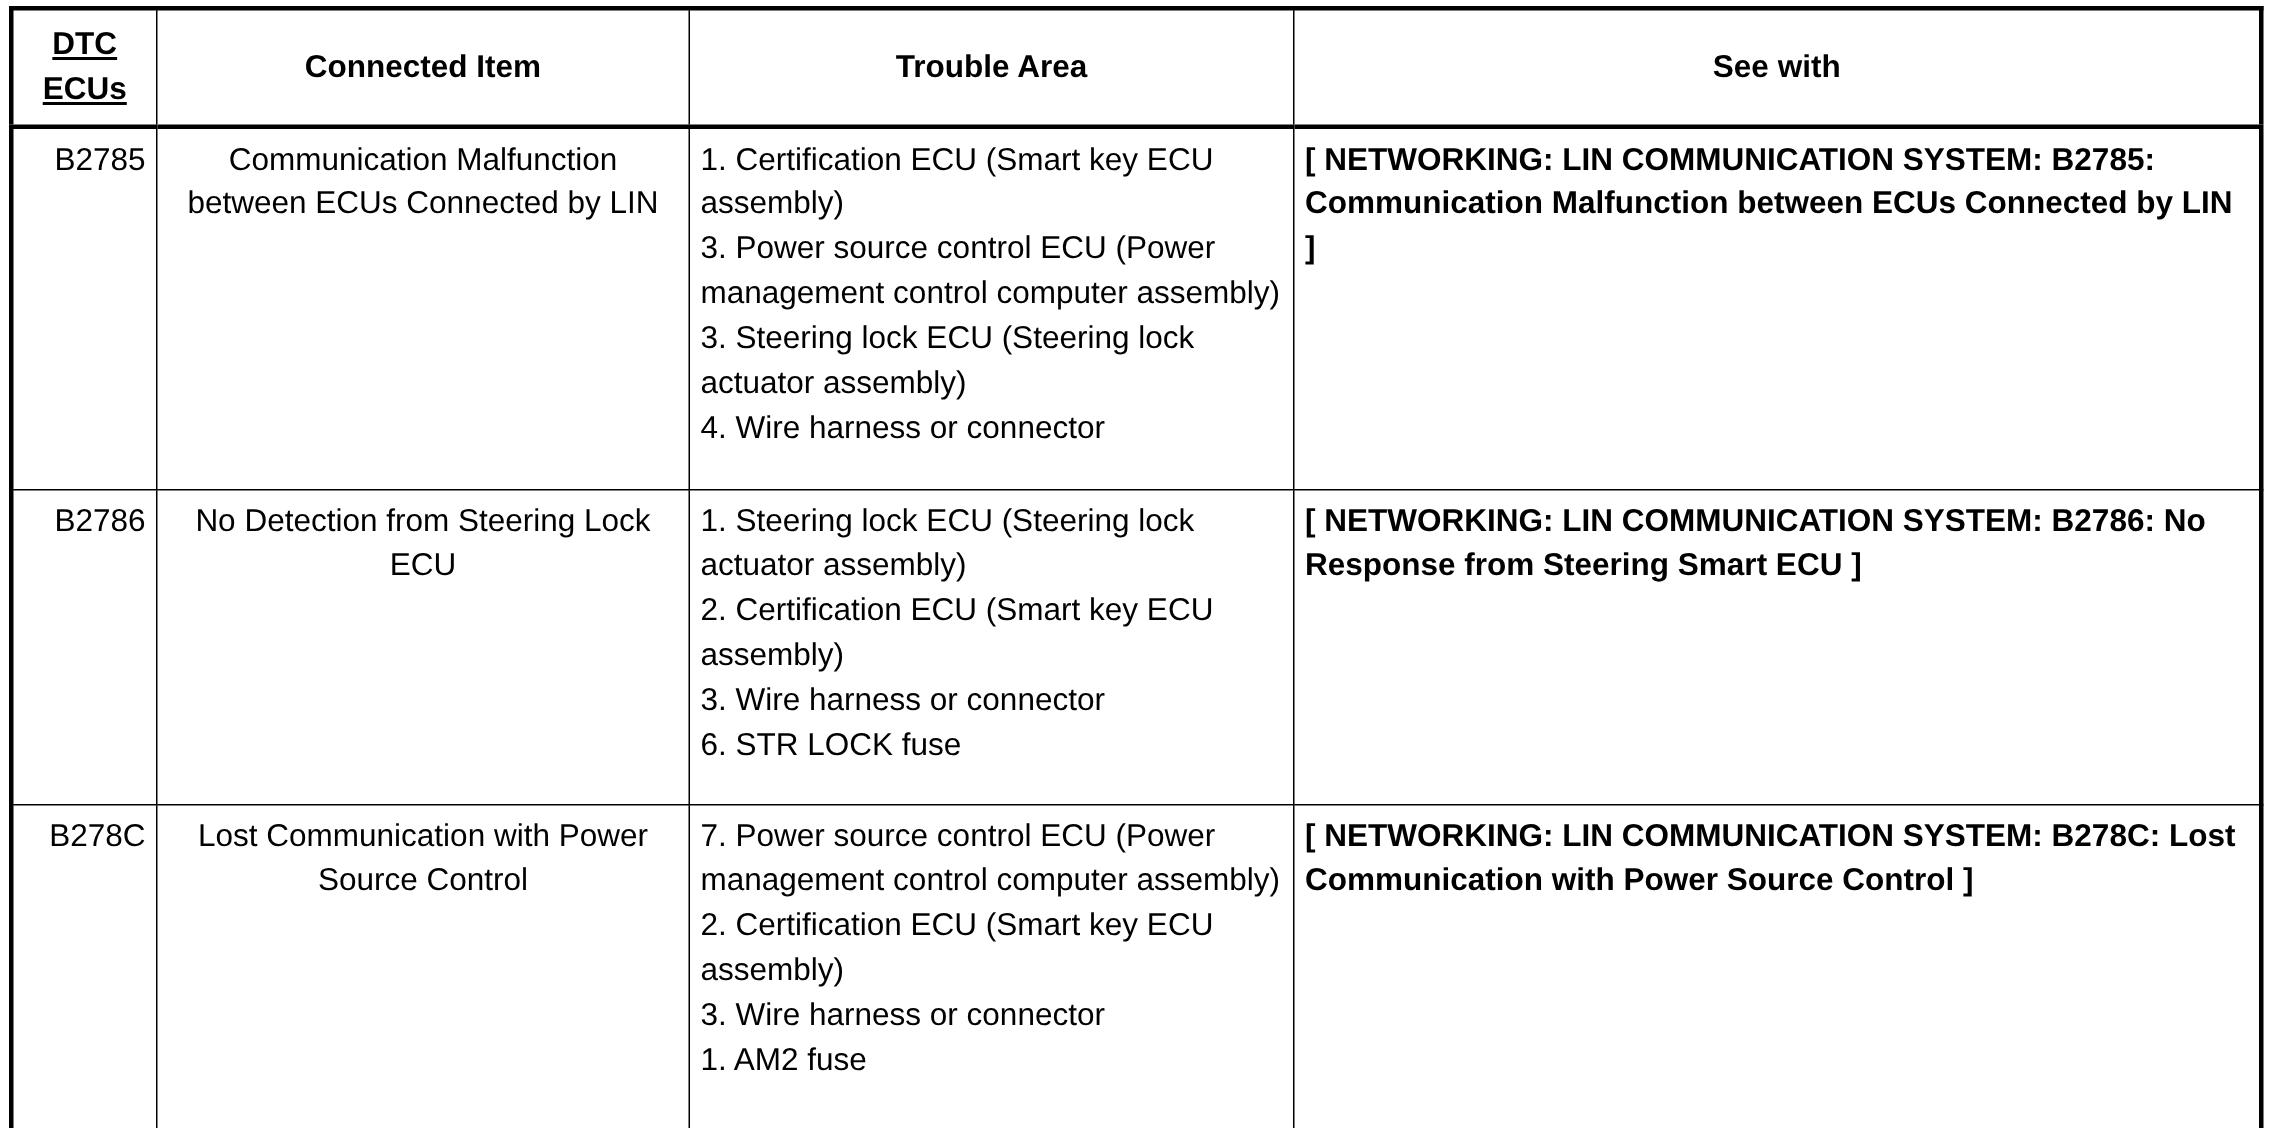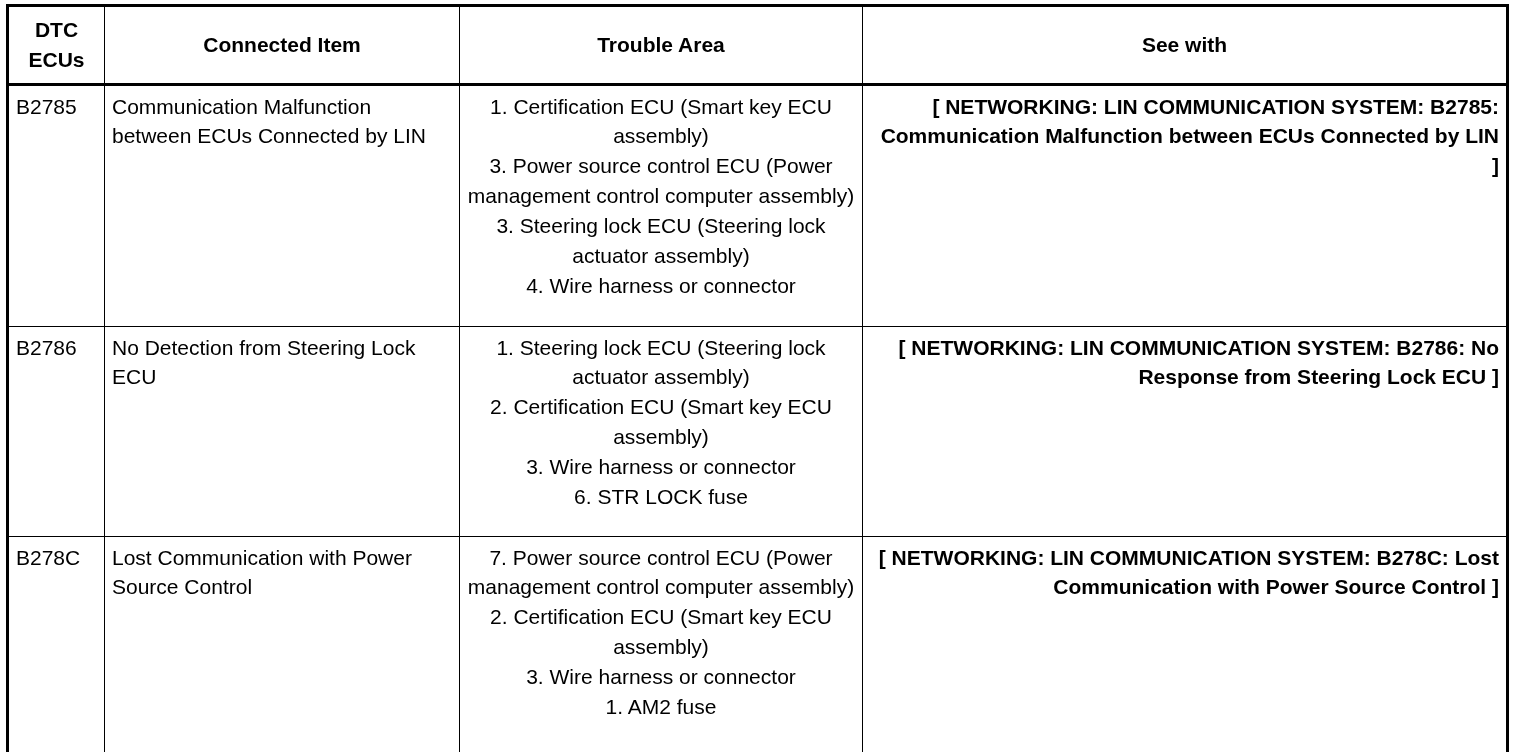--- a/index.html
+++ b/index.html
@@ -43,30 +43,30 @@
   table.dtc-table thead th {
     text-align: center;
     vertical-align: middle;
     font-weight: bold;
     border-bottom: 3px solid #000;
     padding-top: 8px;
     padding-bottom: 8px;
     height: 62px;
     box-sizing: border-box;
   }
-  th.head-code { line-height: 1.25; }
+  th.head-code { line-height: 1.25; text-decoration: underline; }
   td.cell-code {
-    text-align: left;
+    text-align: right;
     white-space: nowrap;
     padding-left: 9px;
   }
-  td.cell-item { text-align: left; }
-  td.cell-area { text-align: center; }
+  td.cell-item { text-align: center; }
+  td.cell-area { text-align: left; }
   td.cell-page {
-    text-align: right;
+    text-align: left;
     font-weight: bold;
     padding-left: 16px;
     padding-right: 16px;
     line-height: 1.45;
   }
   .area-line { display: block; }
   tbody tr.data-row > td { height: 226px; }
   tbody tr.data-row.row-mid > td { height: 195px; }
 </style>
 </head>
@@ -105,21 +105,21 @@
       </tr>
       <tr class="data-row row-mid">
         <td class="cell-code">B2786</td>
         <td class="cell-item">No Detection from Steering Lock ECU</td>
         <td class="cell-area">
           <span class="area-line">1. Steering lock ECU (Steering lock actuator assembly)</span>
           <span class="area-line">2. Certification ECU (Smart key ECU assembly)</span>
           <span class="area-line">3. Wire harness or connector</span>
           <span class="area-line">6. STR LOCK fuse</span>
         </td>
-        <td class="cell-page">[ NETWORKING: LIN COMMUNICATION SYSTEM: B2786: No Response from Steering Lock ECU ]</td>
+        <td class="cell-page">[ NETWORKING: LIN COMMUNICATION SYSTEM: B2786: No Response from Steering Smart ECU ]</td>
       </tr>
       <tr class="data-row">
         <td class="cell-code">B278C</td>
         <td class="cell-item">Lost Communication with Power Source Control</td>
         <td class="cell-area">
           <span class="area-line">7. Power source control ECU (Power management control computer assembly)</span>
           <span class="area-line">2. Certification ECU (Smart key ECU assembly)</span>
           <span class="area-line">3. Wire harness or connector</span>
           <span class="area-line">1. AM2 fuse</span>
         </td>

